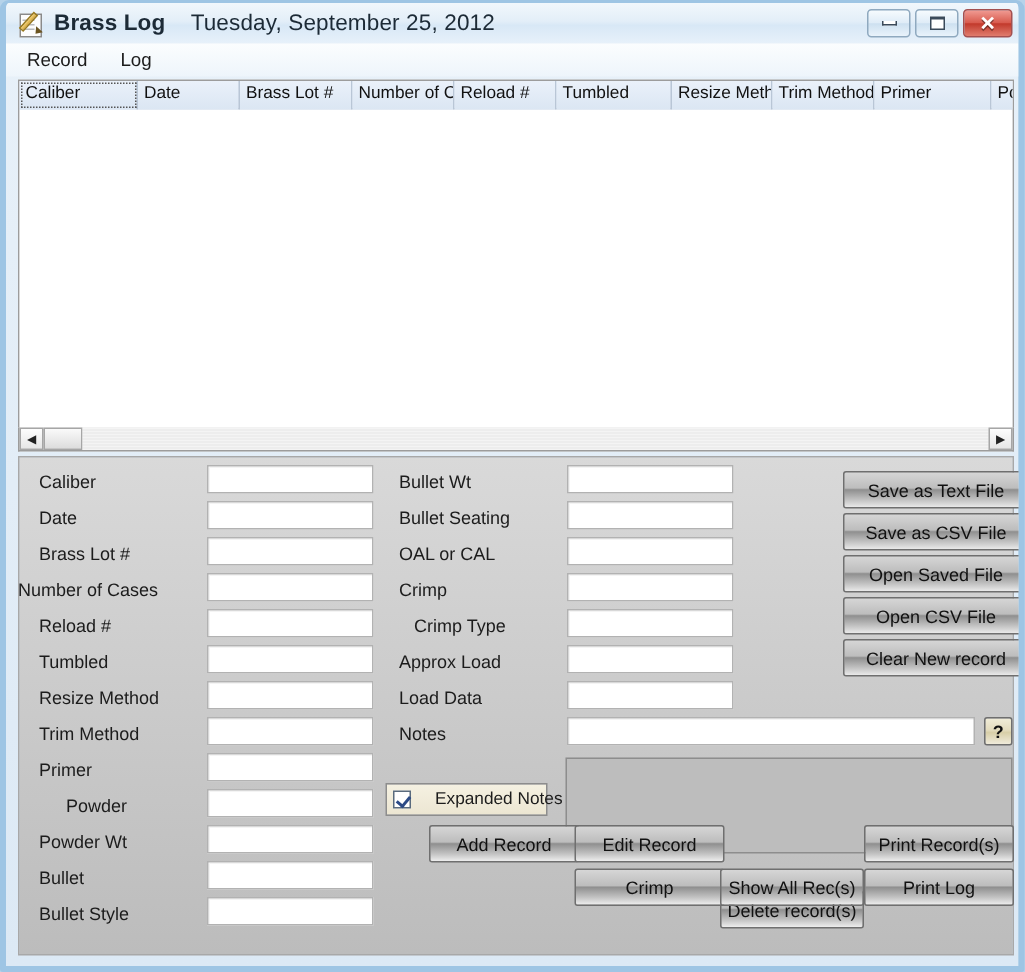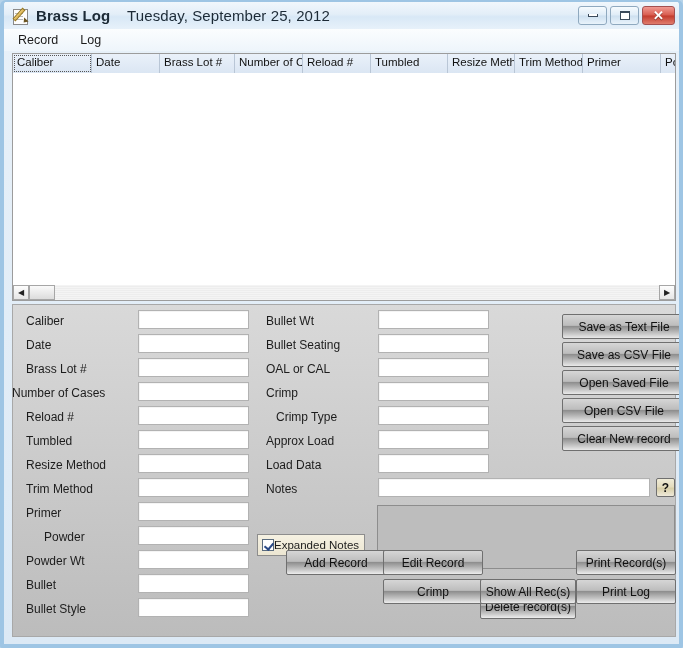--- a/index.html
+++ b/index.html
@@ -126,24 +126,24 @@
   
   #helpbtn{
     position:absolute;width:19px;height:19px;
     border:1px solid #6f6f6f;box-sizing:border-box;border-radius:2px;
     background:linear-gradient(#f0ecd8 0%,#e4dcbe 45%,#d8cfa8 55%,#efeada 100%);
     font-size:12px;font-weight:bold;color:#111;
     display:flex;align-items:center;justify-content:center;cursor:default;
   }
   
   #expnotes{
-    position:absolute;left:253px;top:532px;width:108px;height:22px;
+    position:absolute;left:253px;top:520px;width:108px;height:22px;
     background:linear-gradient(#f5f1e2,#ece6d2);
     border:1px solid #8d8d8d;box-sizing:border-box;
-    display:flex;align-items:center;gap:0;padding-left:4px;cursor:default;
+    display:flex;align-items:center;gap:16px;padding-left:4px;cursor:default;
   }
   #expnotes .cb{
     width:12px;height:12px;background:#fff;border:1px solid #5a6b7d;
     box-sizing:border-box;position:relative;flex:0 0 auto;
   }
   #expnotes .cb::after{
     content:"";position:absolute;left:3px;top:1px;width:4px;height:7px;
     border:solid #2b4a86;border-width:0 2px 2px 0;transform:rotate(40deg);
   }
   #expnotes .cbl{font-size:11.5px;color:#1c1c1c;white-space:nowrap;}

